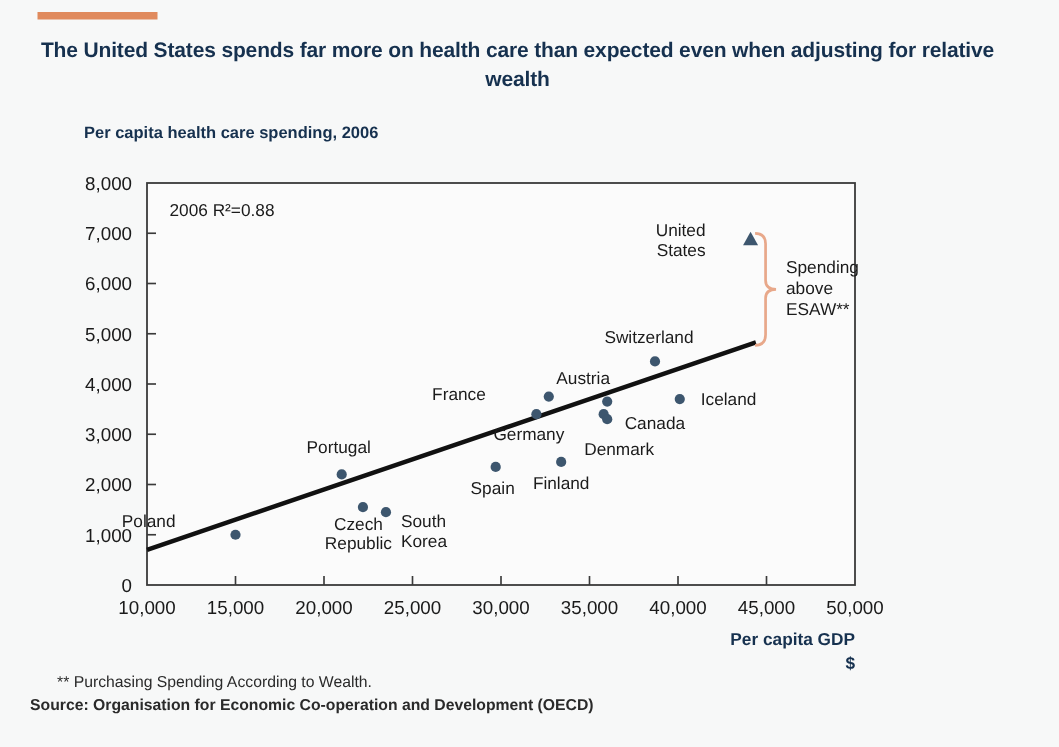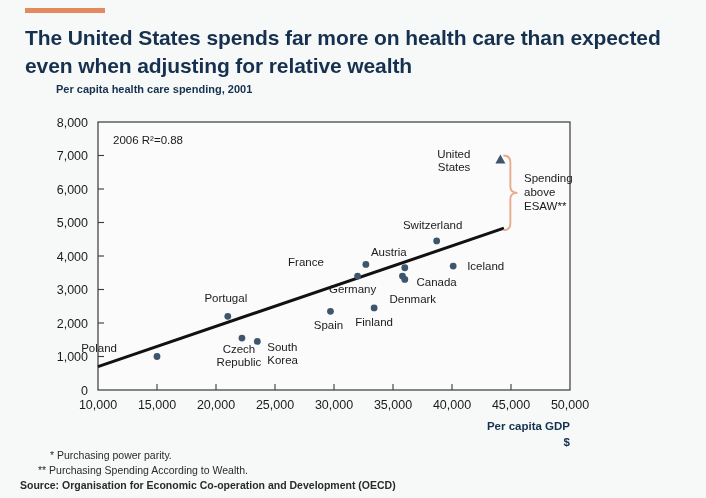--- a/index.html
+++ b/index.html
@@ -20,25 +20,26 @@
     top: 8px;
     width: 80px;
     height: 5px;
     background: #e08a5d;
   }
   .headline {
     position: absolute;
     left: 25px;
     top: 24px;
     width: 640px;
-    font-size: 21px;
+    font-size: 14px;
     font-weight: bold;
     line-height: 1.35;
     color: #16314f;
     letter-spacing: -0.1px;
+    text-align: center;
   }
   .subtitle {
     position: absolute;
     left: 56px;
     top: 82px;
     font-size: 11px;
     font-weight: bold;
     color: #16314f;
     line-height: 1.35;
   }
@@ -67,21 +68,21 @@
   svg text { font-family: "Liberation Sans", sans-serif; }
 </style>
 </head>
 <body>
 
 <div class="accent-bar"></div>
 
 <div class="headline">The United States spends far more on health care than expected even when adjusting for relative wealth</div>
 
 <div class="subtitle">
-  <div>Per capita health care spending, 2001</div>
+  <div>Per capita health care spending, 2006</div>
 </div>
 
 <svg id="chart-area" width="706" height="498" viewBox="0 0 706 498">
 
   <rect id="plot-frame" x="98" y="122" width="472" height="268" fill="#fbfbfb" stroke="#3a3a3a" stroke-width="1.2"></rect>
   <g id="y-ticks">
       <line x1="98" y1="356.5" x2="104" y2="356.5" stroke="#3a3a3a" stroke-width="1.1"></line>
       <line x1="98" y1="323" x2="104" y2="323" stroke="#3a3a3a" stroke-width="1.1"></line>
       <line x1="98" y1="289.5" x2="104" y2="289.5" stroke="#3a3a3a" stroke-width="1.1"></line>
       <line x1="98" y1="256" x2="104" y2="256" stroke="#3a3a3a" stroke-width="1.1"></line>
@@ -166,16 +167,15 @@
     </g>
   <text id="esaw1" x="524" y="182" font-size="11.5" fill="#1b1b1b">Spending</text>
   <text id="esaw2" x="524" y="196" font-size="11.5" fill="#1b1b1b">above</text>
   <text id="esaw3" x="524" y="210" font-size="11.5" fill="#1b1b1b">ESAW**</text>
 
   <text id="xlabel1" x="570" y="430" text-anchor="end" font-size="11.5" font-weight="bold" fill="#16314f">Per capita GDP</text>
   <text id="xlabel2" x="570" y="446" text-anchor="end" font-size="11.5" font-weight="bold" fill="#16314f">$</text>
 </svg>
 
 <div class="footnotes">
-  <div class="fn1">* Purchasing power parity.</div>
   <div class="fn2">** Purchasing Spending According to Wealth.</div>
   <div class="fn3">Source: Organisation for Economic Co-operation and Development (OECD)</div>
 </div>
 
 </body></html>

